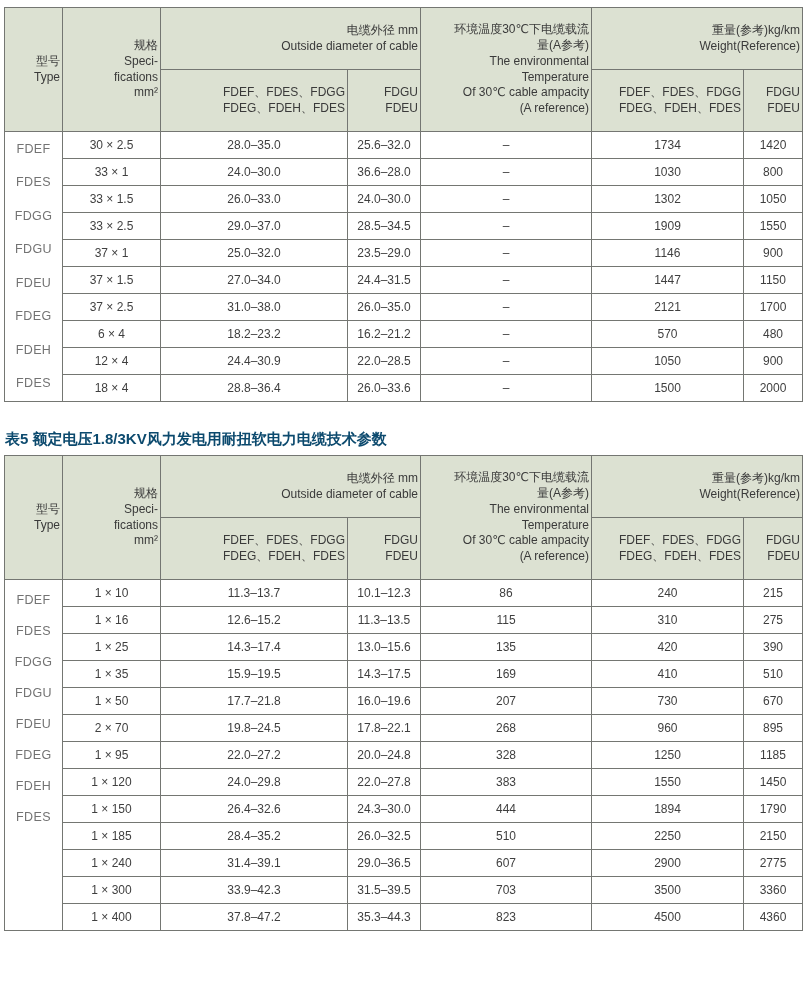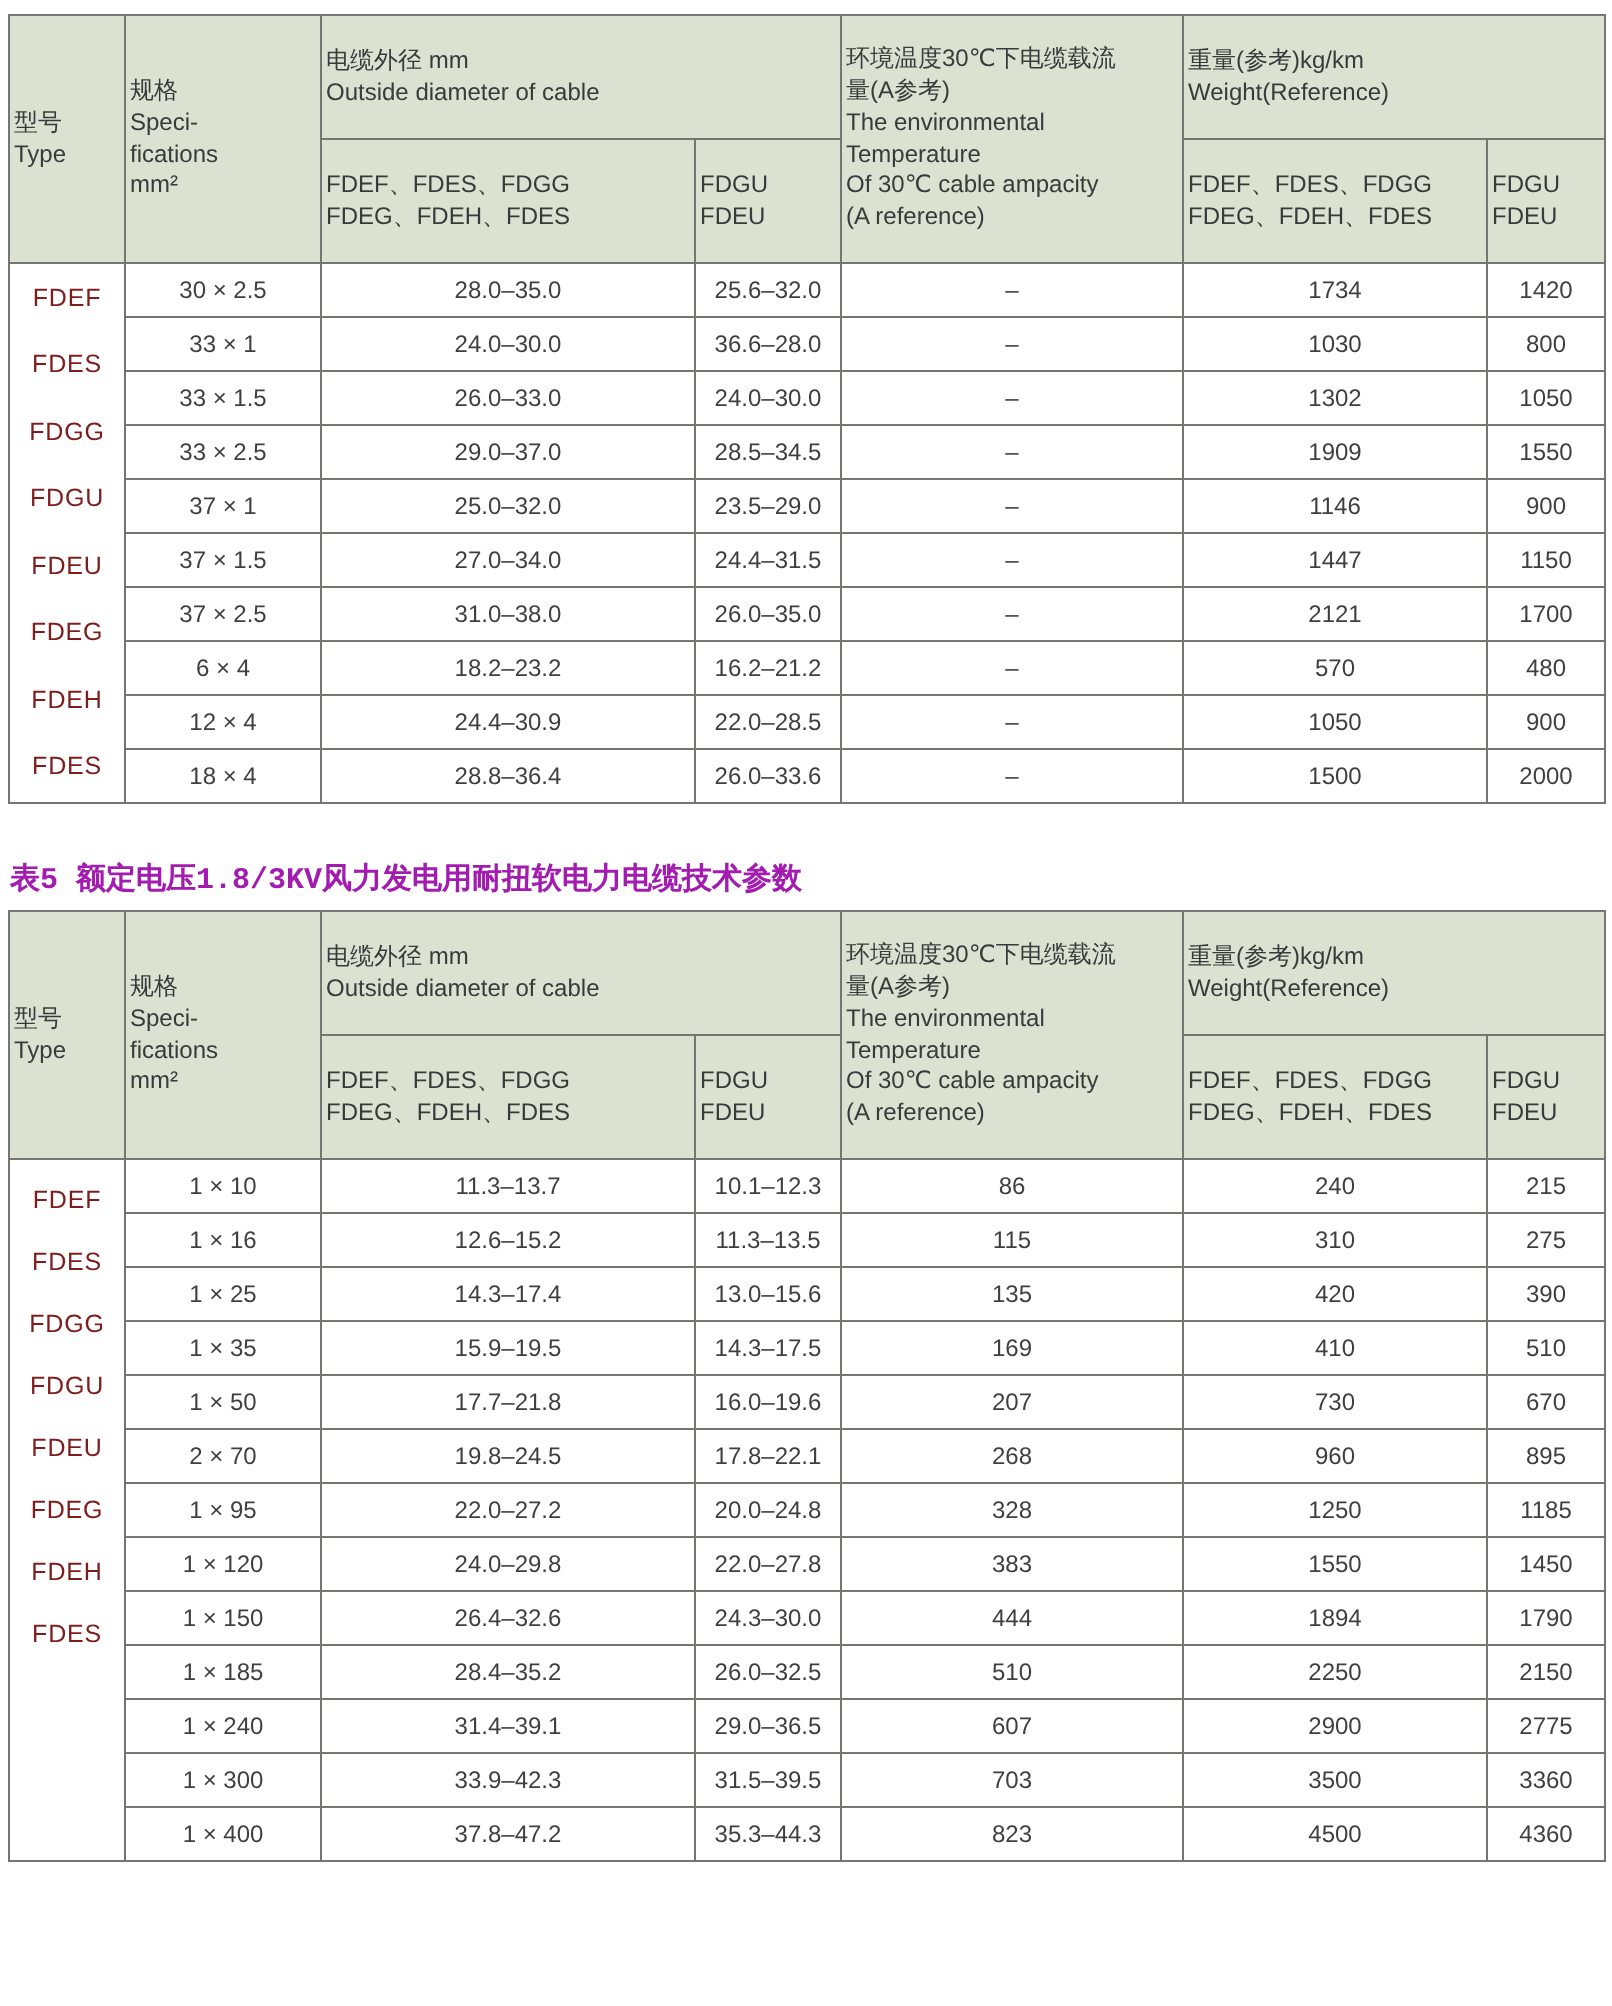--- a/index.html
+++ b/index.html
@@ -18,23 +18,22 @@
   .t4-title {
     font-size: 15px;
     font-weight: 400;
     color: #2e2e2e;
     margin: 0 0 12px 1px;
     letter-spacing: 0.2px;
   }
   .t5-title-cn {
     font-size: 15px;
     font-weight: 700;
-    color: #a21caf;
+    color: #0c4a6e;
     margin: 28px 0 6px 1px;
-    font-family: Liberation Mono, monospace;
   }
   .t5-title-en {
     font-size: 13.5px;
     font-weight: 400;
     color: #2e2e2e;
     margin: 0 0 31px 1px;
   }
   table.spec-table {
     border-collapse: collapse;
     table-layout: fixed;
@@ -47,21 +46,21 @@
   }
   .spec-table thead tr {
     height: 62px;
   }
   .spec-table th {
     background: #dce1d2;
     font-weight: 400;
     font-size: 12px;
     line-height: 1.32;
     color: #3a3a3a;
-    text-align: left;
+    text-align: right;
     vertical-align: middle;
     white-space: pre-line;
     padding: 3px 2px;
   }
   .spec-table td {
     font-size: 12px;
     color: #3f3f3f;
     text-align: center;
     vertical-align: middle;
     height: 26px;
@@ -76,21 +75,21 @@
   .type-stack {
     display: flex;
     flex-direction: column;
     justify-content: space-around;
   }
   .t4 .type-stack { height: 268px; }
   .t5 .type-stack { height: 248px; margin-top: 4px; }
   .type-label {
     font-size: 12.5px;
     letter-spacing: 0.4px;
-    color: #7f1d1d;
+    color: #737373;
   }
 </style>
 </head>
 <body>
 
 <div class="doc">
 
 
   <table class="spec-table t4">
     <colgroup>

